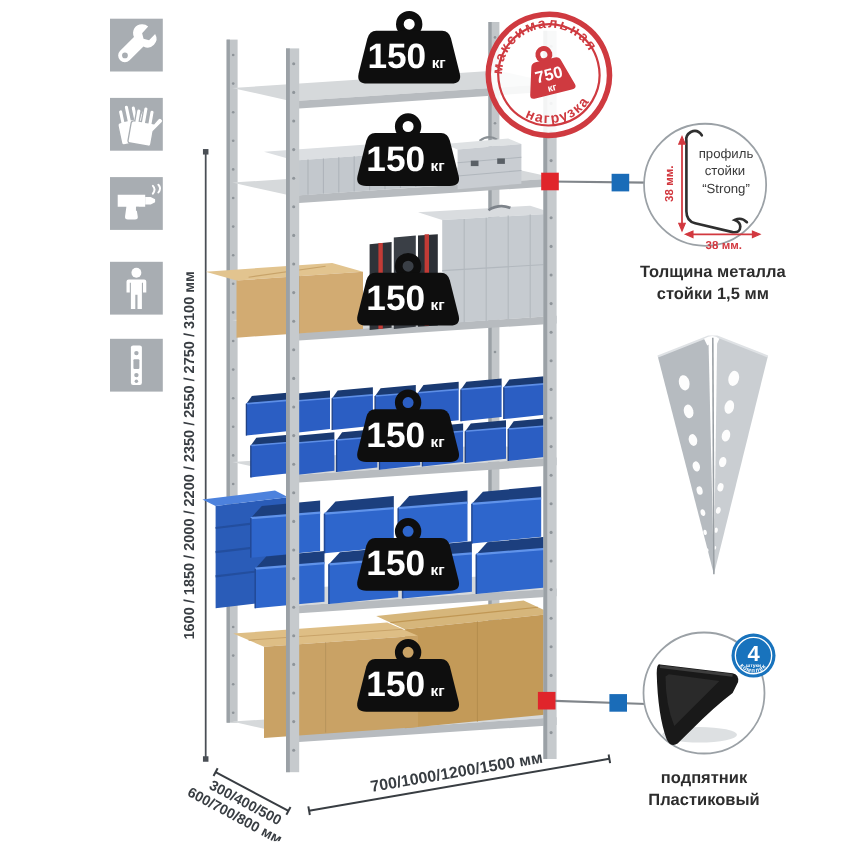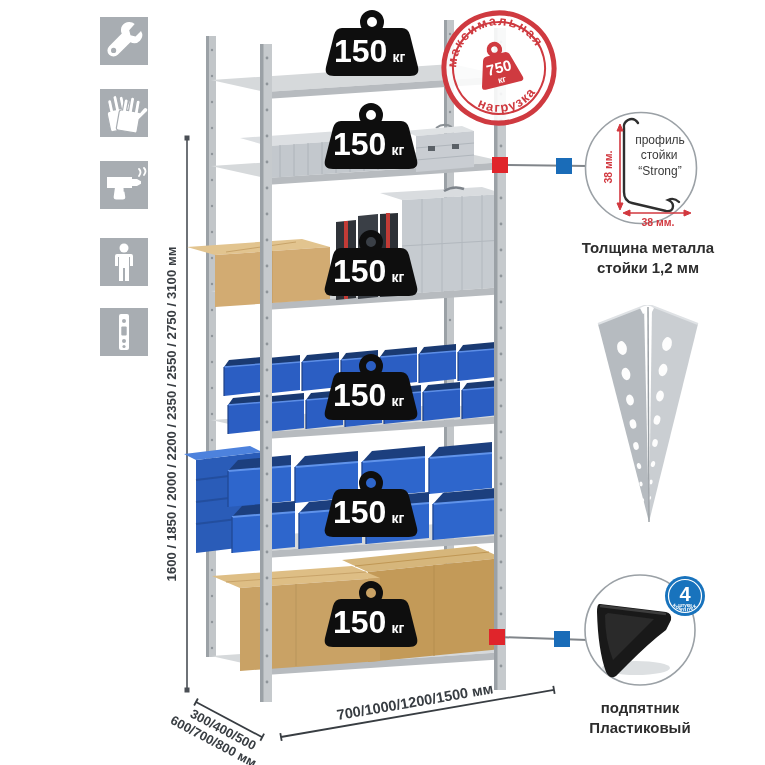--- a/index.html
+++ b/index.html
@@ -390,21 +390,21 @@
     </g>
     <text x="658" y="226" text-anchor="middle" font-size="10.5" font-weight="bold" fill="#d2383f">38 мм.</text>
     <g font-size="12" fill="#3a3a3a" text-anchor="middle">
       <text x="660" y="144">профиль</text>
       <text x="659" y="159">стойки</text>
       <text x="660" y="175">“Strong”</text>
     </g>
   </svg>
   <div class="cap" style="left:568px;top:238px;width:160px">
     <span style="display:block">Толщина металла</span>
-    <span style="display:block">стойки 1,2 мм</span>
+    <span style="display:block">стойки 1,5 мм</span>
   </div>
 
   <svg class="abs" style="left:590px;top:300px" width="115" height="235" viewBox="590 300 115 235">
     <path d="M598 324 L644 306 L649 522 Z" fill="#b6bbc0"></path>
     <path d="M698 324 L652 306 L649 522 Z" fill="#caced2"></path>
     <path d="M598 324 L644 306 L652 306 L698 324" fill="none" stroke="#dfe2e5" stroke-width="2"></path>
     <path d="M640 308 q8 -5 14 0 l-3 6 q-4 -3 -8 0 Z" fill="#fff"></path>
     <g fill="#fdfdfd">
       <ellipse cx="622" cy="348" rx="4.8" ry="7" transform="rotate(-14 622 348)"></ellipse>
       <ellipse cx="626" cy="374" rx="4.3" ry="6.3" transform="rotate(-14 626 374)"></ellipse>

